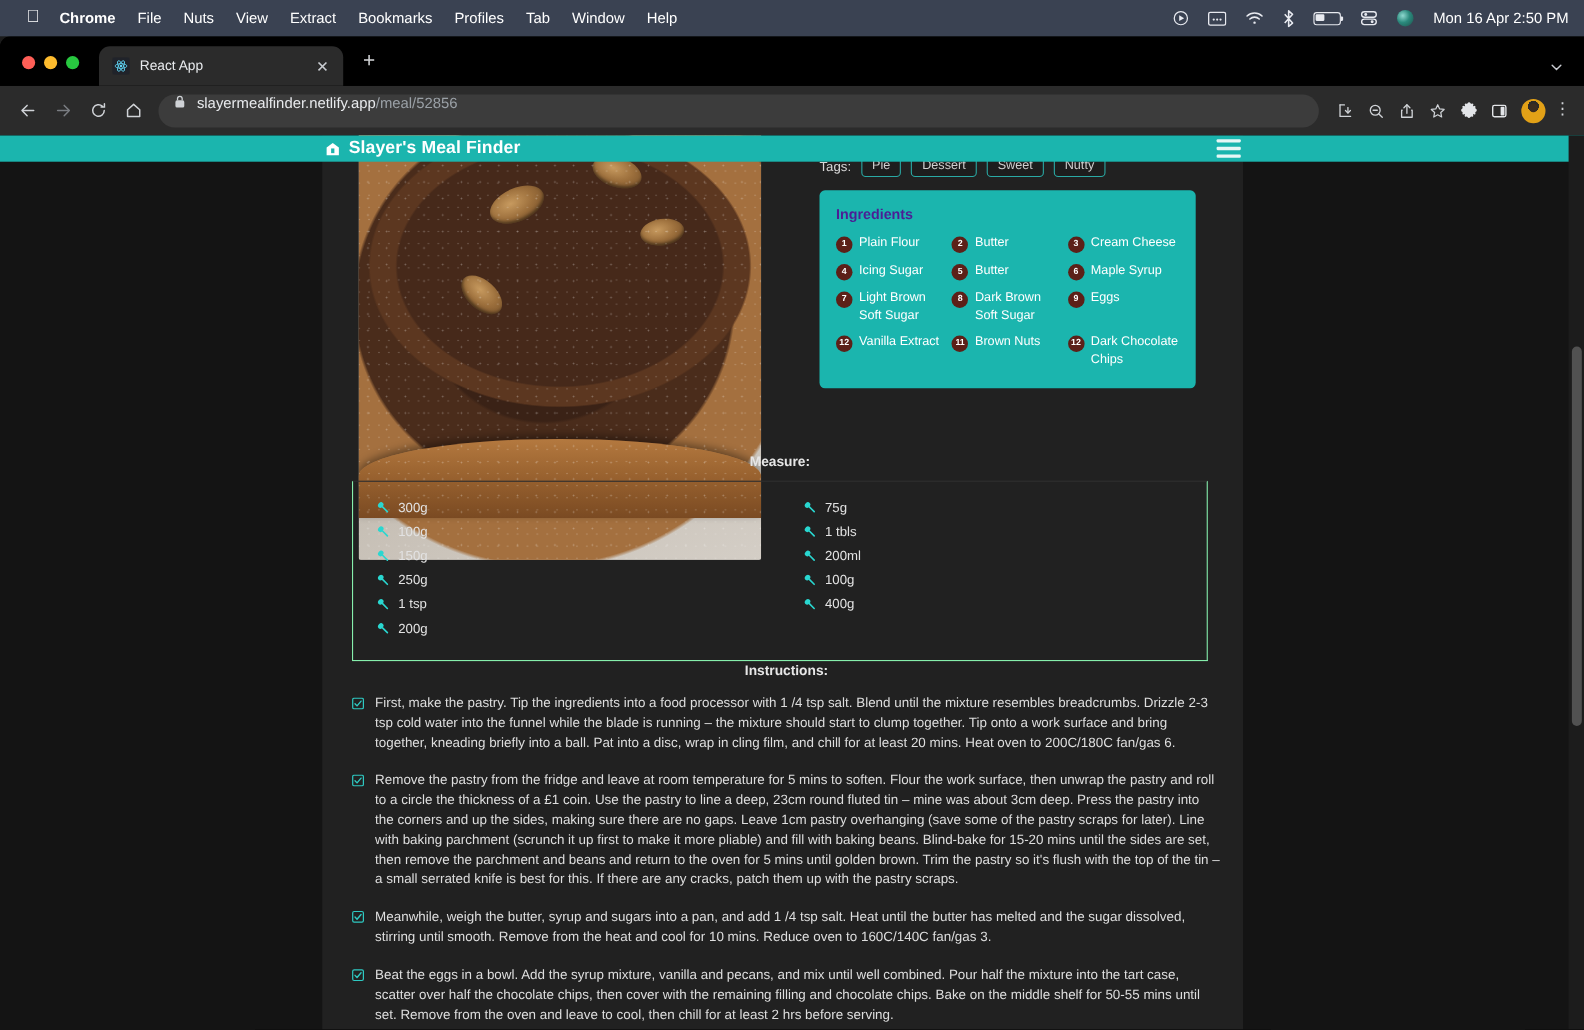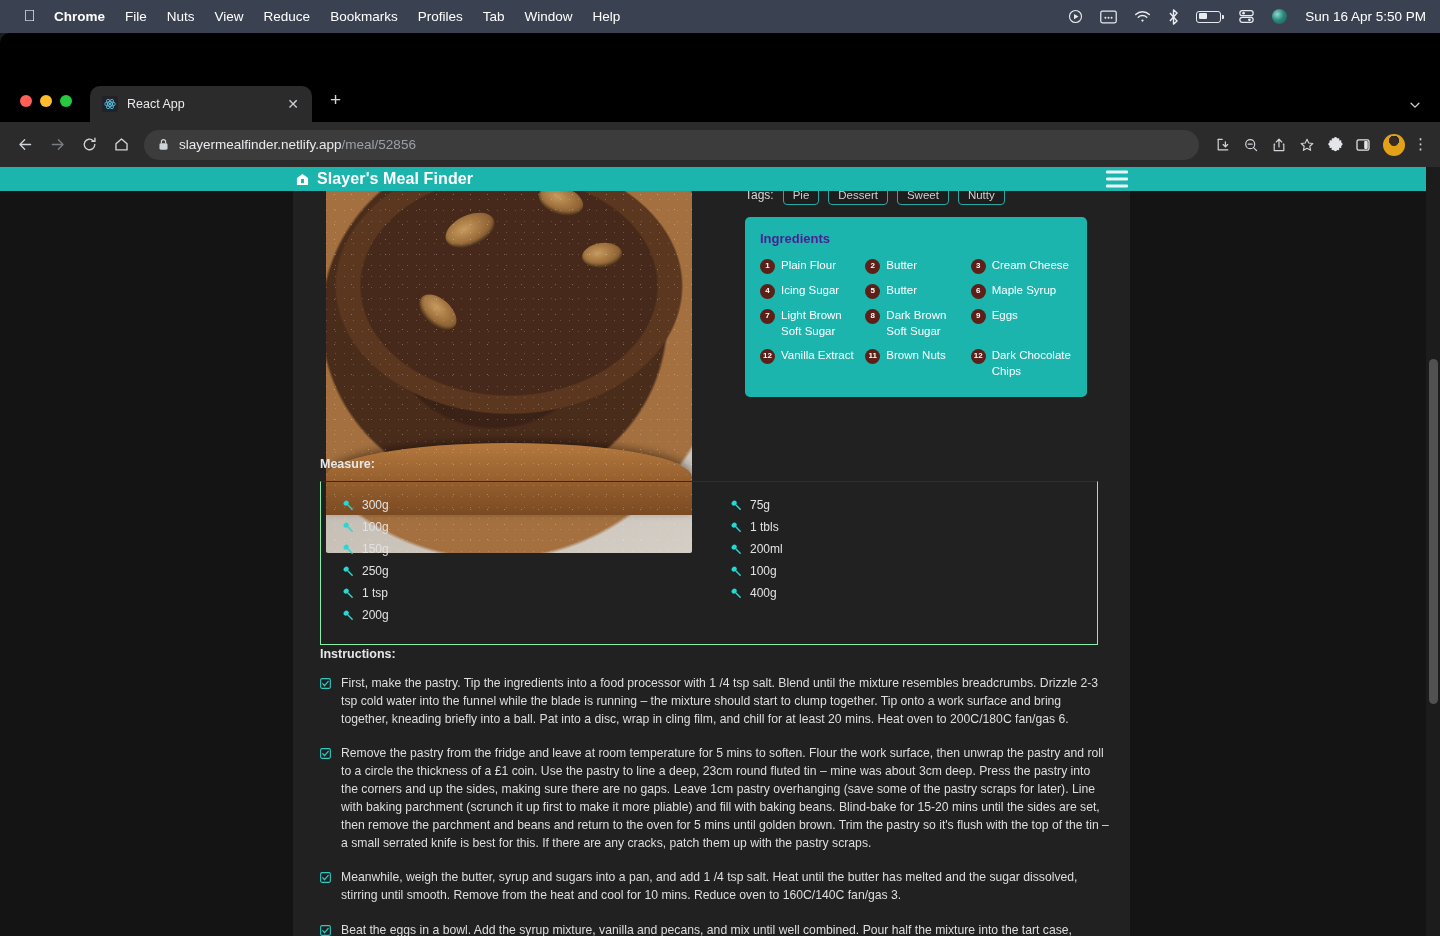--- a/index.html
+++ b/index.html
@@ -59,21 +59,21 @@
     position: absolute; top: 33px; left: 0;
     width: 1440px; height: 903px;
     background: #000000;
     border-top-left-radius: 10px;
     overflow: hidden;
   }
   .tabstrip {
     position: relative;
     height: 45px;
     background: #000000;
-    display: flex; align-items: flex-end; margin-top: 44px;
+    display: flex; align-items: flex-end;
   }
   .traffic {
     display: flex; align-items: center; gap: 8px;
     padding: 0 0 15px 20px;
   }
   .dot { width: 12px; height: 12px; border-radius: 50%; }
   .dot.r { background: #ff5f57; }
   .dot.y { background: #febc2e; }
   .dot.g { background: #28c840; }
 
@@ -113,21 +113,21 @@
     display: flex; align-items: center; justify-content: center;
     border-radius: 50%;
     color: #d0d3d7;
   }
   .navbtn.dim { color: #7a7d82; }
   .omnibox {
     flex: 1;
     height: 30px;
     background: #3c3c3c;
     border-radius: 16px;
-    display: flex; align-items: center;
+    display: flex; align-items: flex-start;
     padding: 0 14px;
     margin: 0 8px 0 6px;
     gap: 10px;
   }
   .omnibox .lock { color: #cfd2d6; flex: none; }
   .omnibox .url { font-size: 13.5px; color: #9aa0a6; white-space: nowrap; }
   .omnibox .url b { color: #e8eaed; font-weight: normal; }
   .omni-actions { display: flex; align-items: center; }
   .omni-actions .navbtn { width: 28px; height: 28px; }
   .profile-pic {
@@ -268,20 +268,21 @@
     color: #ffffff;
     font-size: 8px; font-weight: bold;
     display: flex; align-items: center; justify-content: center;
     margin-top: 1px;
   }
 
   .section-wrap { position: absolute; left: 27px; top: 290px; width: 778px; }
   .sec-label {
     color: #e6e6e6; font-size: 12.5px; font-weight: bold;
     margin-bottom: 0px;
+    text-align: center;
   }
   .measure-box {
     border: 1px solid #86efac;
     border-top: 1px solid #2e2e2e;
     margin-top: 10px;
     padding: 16px 0 22px 0;
     display: grid; grid-template-columns: 1fr 1fr;
     column-gap: 0;
   }
   .mcol { display: flex; flex-direction: column; gap: 8px; padding-left: 22px; }
@@ -312,21 +313,21 @@
 </style>
 </head>
 <body>
 
 <div class="menubar">
   <span class="apple ic"></span>
   <span class="mi bold">Chrome</span>
   <span class="mi">File</span>
   <span class="mi">Nuts</span>
   <span class="mi">View</span>
-  <span class="mi">Reduce</span>
+  <span class="mi">Extract</span>
   <span class="mi">Bookmarks</span>
   <span class="mi">Profiles</span>
   <span class="mi">Tab</span>
   <span class="mi">Window</span>
   <span class="mi">Help</span>
 
   <span class="spacer"></span>
 
   <span class="ri">
     <svg width="15" height="15" viewBox="0 0 20 20" fill="none" stroke="#e8eaf0" stroke-width="1.5">
@@ -363,21 +364,21 @@
     <svg width="17" height="15" viewBox="0 0 20 18">
       <rect x="2" y="2" width="16" height="6" rx="3" fill="none" stroke="#e8eaf0" stroke-width="1.5"></rect>
       <circle cx="6.5" cy="5" r="1.6" fill="#e8eaf0"></circle>
       <rect x="2" y="10" width="16" height="6" rx="3" fill="none" stroke="#e8eaf0" stroke-width="1.5"></rect>
       <circle cx="13.5" cy="13" r="1.6" fill="#e8eaf0"></circle>
     </svg>
   </span>
   <span class="ri">
       <span class="globe"></span>
     </span>
-  <span class="clock">Sun 16 Apr  5:50 PM</span>
+  <span class="clock">Mon 16 Apr  2:50 PM</span>
 </div>
 
 <div class="browser">
 
   <div class="tabstrip">
     <div class="traffic">
       <span class="dot r"></span>
       <span class="dot y"></span>
       <span class="dot g"></span>
     </div>

